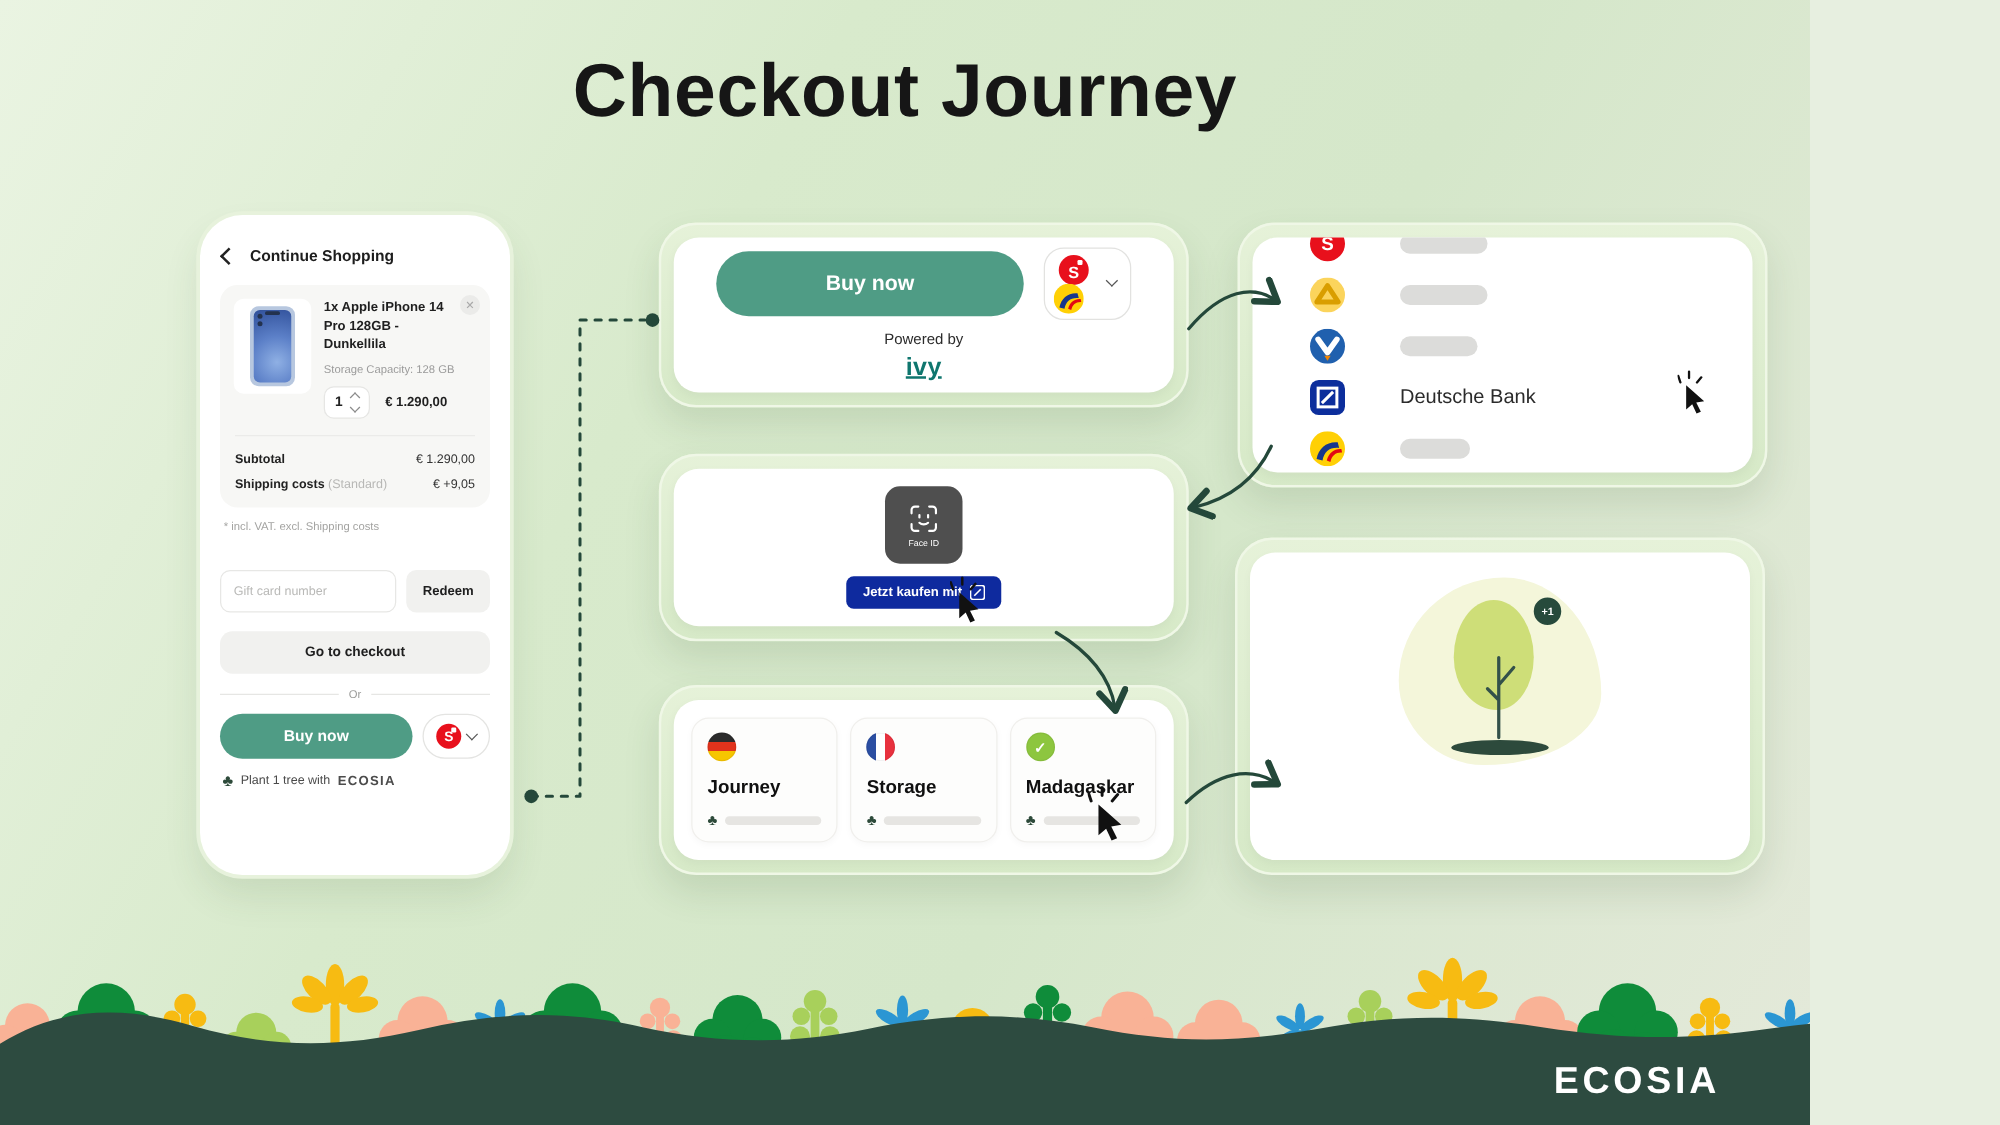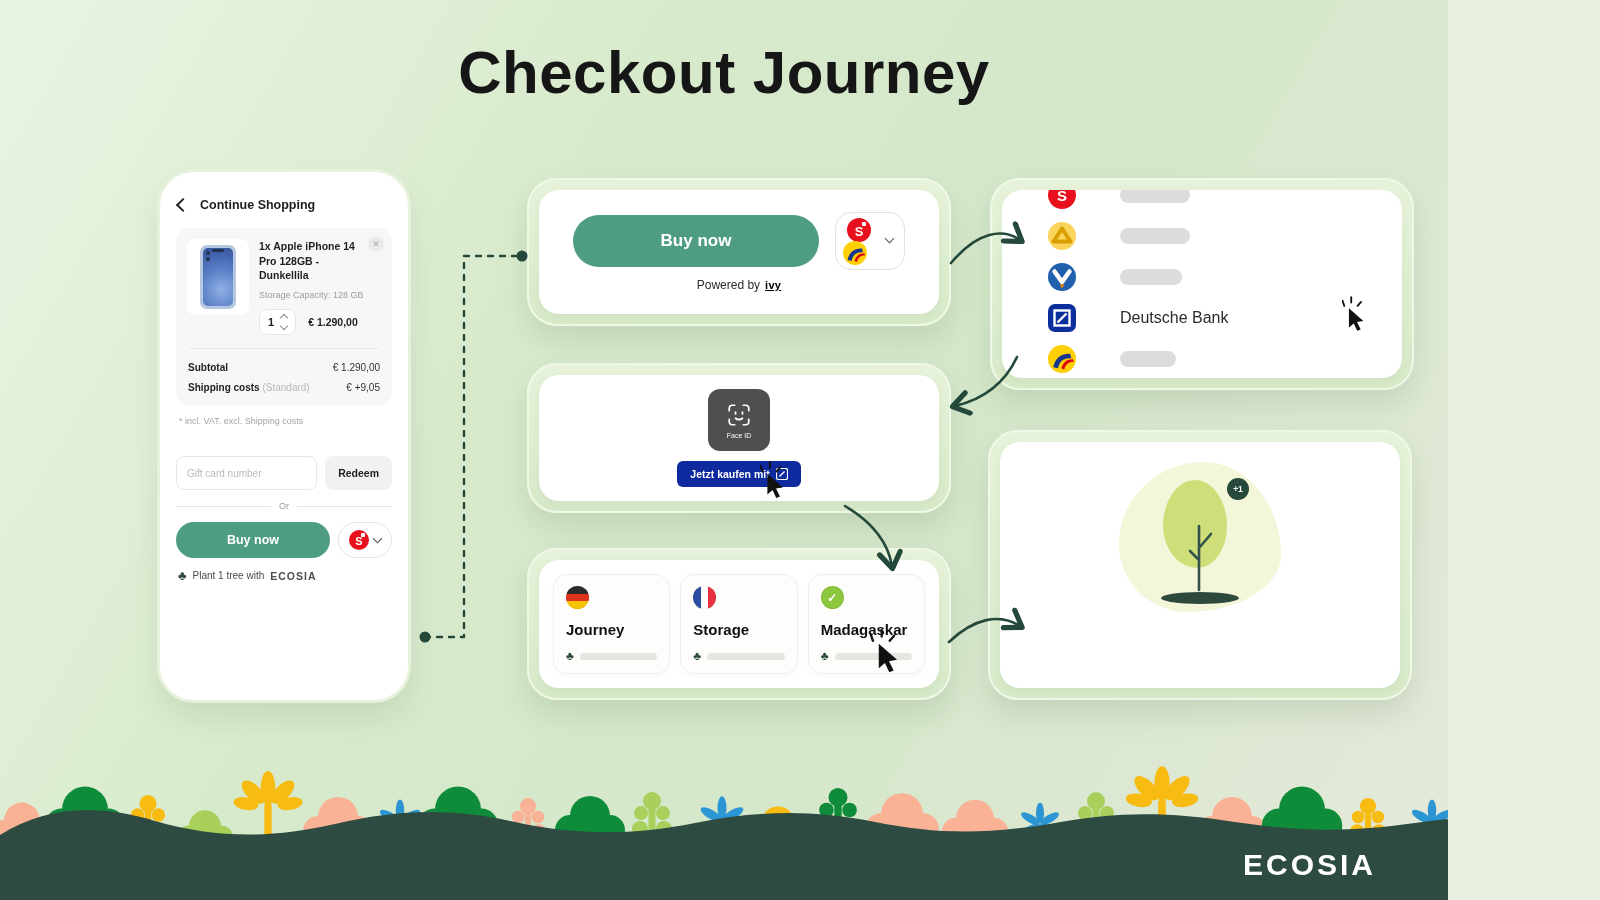--- a/index.html
+++ b/index.html
@@ -88,23 +88,23 @@
   
   #card-buynow .panel-inner{display:flex;flex-direction:column;align-items:center;justify-content:center;gap:8px;}
   .bn-row{display:flex;align-items:center;gap:16px;}
   .bn-btn{width:246px;height:52px;border-radius:26px;background:#4f9c85;border:none;color:#fff;
     font-size:17px;font-weight:700;font-family:"Liberation Sans",sans-serif;}
   .bn-select{width:70px;height:58px;background:#fff;border:1.5px solid #e2e2e0;border-radius:16px;
     position:relative;padding:0;}
   .bn-select .spk-24{position:absolute;top:5px;left:11px;}
   .bn-select .ybank{position:absolute;bottom:4px;left:7px;}
   .bn-select .chev-down{position:absolute;top:25px;right:11px;}
-  .powered{display:flex;align-items:center;gap:5px;}
+  .powered{display:flex;align-items:center;gap:5px;flex-direction:column;}
   .powered-label{font-size:12px;color:#2b2b2b;}
-  .ivy-logo{font-size:11px;font-weight:800;color:#000000;letter-spacing:.3px;text-decoration:underline;}
+  .ivy-logo{font-size:20px;font-weight:800;color:#0f766e;letter-spacing:.3px;text-decoration:underline;}
 
   .ybank{width:24px;height:24px;border-radius:50%;flex:0 0 auto;display:inline-block;}
 
   
   #card-banks .panel-inner{overflow:hidden;}
   .bank-list{position:absolute;left:46px;right:24px;top:-16px;}
   .bank-row{display:flex;align-items:center;gap:44px;height:41px;}
   .bank-icon{width:28px;height:28px;flex:0 0 auto;display:inline-flex;}
   .skel{height:16px;border-radius:8px;background:#dcdcda;}
   .bank-name{font-size:16px;color:#2b2b2b;}
@@ -205,20 +205,21 @@
       </div>
     </div>
 
     <div class="vat-note">* incl. VAT. excl. Shipping costs</div>
 
     <div class="gift-row">
       <input class="gift-input" placeholder="Gift card number" style="">
       <button class="redeem-btn">Redeem</button>
     </div>
 
+    <button class="checkout-btn">Go to checkout</button>
 
     <div class="or-row">
       <span class="or-line"></span>
       <span class="or-label">Or</span>
       <span class="or-line"></span>
     </div>
 
     <div class="buynow-row">
       <button class="buynow-btn">Buy now</button>
       <button class="pay-select">

